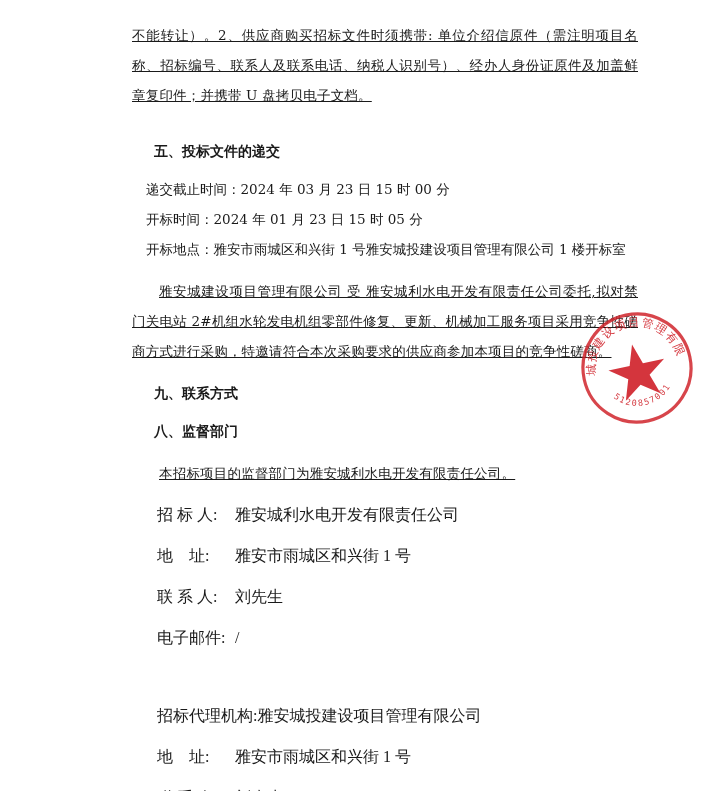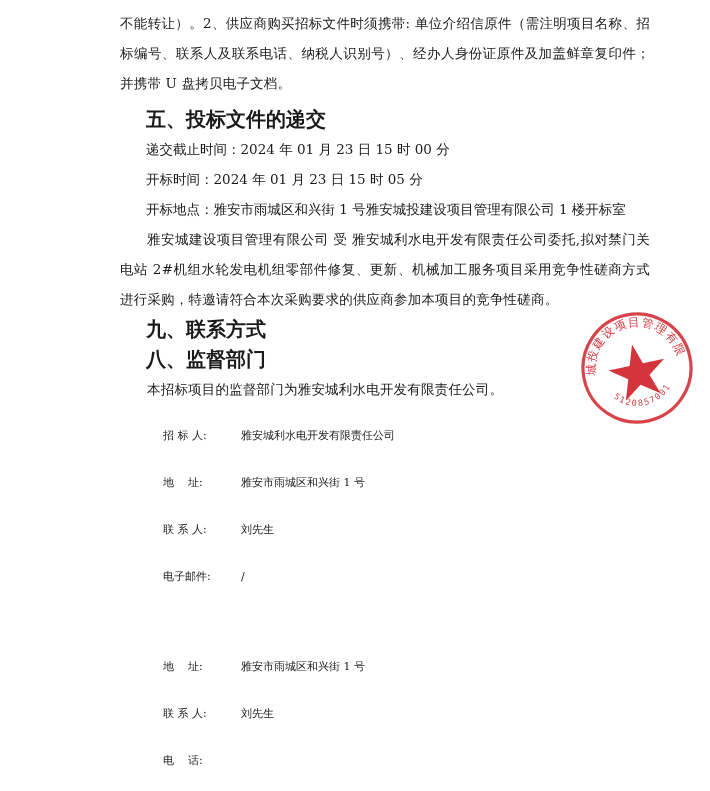--- a/index.html
+++ b/index.html
@@ -20,55 +20,57 @@
     width: 710px;
     height: 791px;
     box-sizing: border-box;
     padding: 8px 60px 0 120px;
   }
   .para {
     font-size: 13.5px;
     line-height: 30px;
     text-align: justify;
     text-justify: inter-ideograph;
-    margin: 0;
+    margin: 12px;
     letter-spacing: 0.2px;
+    text-decoration: underline;
   }
   .para.indent2 {
     text-indent: 27px;
   }
   .heading {
-    font-size: 20px;
+    font-size: 14px;
     font-weight: bold;
     line-height: 30px;
-    margin: 0;
+    margin: 8px;
     text-indent: 0;
     padding-left: 0;
   }
   .heading-block {
     padding-left: 0;
   }
   .sub {
     font-size: 13.5px;
     line-height: 30px;
     margin: 0;
     padding-left: 26px;
   }
   .body-block {
     padding-left: 0;
   }
   .body-block .para {
     padding-left: 0;
   }
   .contact-line {
-    font-size: 11px;
+    font-size: 16px;
     line-height: 30px;
-    margin: 17px;
+    margin: 11px;
     padding-left: 26px;
     white-space: pre;
+    font-family: Liberation Serif, serif;
   }
   .spacer-sm { height: 6px; }
   .spacer-md { height: 26px; }
   .label-cell {
     display: inline-block;
     min-width: 78px;
   }
   
   .seal {
     position: absolute;
@@ -86,21 +88,21 @@
 <div class="page">
 
   <div class="body-block">
     <p class="para">不能转让）。2、供应商购买招标文件时须携带: 单位介绍信原件（需注明项目名称、招标编号、联系人及联系电话、纳税人识别号）、经办人身份证原件及加盖鲜章复印件；并携带 U 盘拷贝电子文档。</p>
   </div>
 
   <div class="spacer-sm"></div>
 
   <div class="heading-block">
     <p class="heading" style="padding-left:26px;">五、投标文件的递交</p>
-    <p class="sub">递交截止时间：2024 年 01 月 23 日 15 时 00 分</p>
+    <p class="sub">递交截止时间：2024 年 03 月 23 日 15 时 00 分</p>
   </div>
 
   <div class="heading-block">
     <p class="sub">开标时间：2024 年 01 月 23 日 15 时 05 分</p>
     <p class="sub">开标地点：雅安市雨城区和兴街 1 号雅安城投建设项目管理有限公司 1 楼开标室</p>
   </div>
 
   <div class="heading-block">
     <p class="para indent2">雅安城建设项目管理有限公司 受 雅安城利水电开发有限责任公司委托,拟对禁门关电站 2#机组水轮发电机组零部件修复、更新、机械加工服务项目采用竞争性磋商方式进行采购，特邀请符合本次采购要求的供应商参加本项目的竞争性磋商。</p>
   </div>
@@ -117,20 +119,21 @@
   <div>
     <p class="contact-line"><span class="label-cell">招 标 人:</span><span>雅安城利水电开发有限责任公司</span></p>
     <p class="contact-line"><span class="label-cell">地    址:</span><span>雅安市雨城区和兴街 1 号</span></p>
     <p class="contact-line"><span class="label-cell">联 系 人:</span><span>刘先生</span></p>
     <p class="contact-line"><span class="label-cell">电子邮件:</span><span>/</span></p>
   </div>
 
   <div class="spacer-md"></div>
 
   <div>
+    <p class="contact-line"><span class="label-cell" style="min-width:0;">招标代理机构:</span><span>雅安城投建设项目管理有限公司</span></p>
     <p class="contact-line"><span class="label-cell">地    址:</span><span>雅安市雨城区和兴街 1 号</span></p>
     <p class="contact-line"><span class="label-cell">联 系 人:</span><span>刘先生</span></p>
     <p class="contact-line"><span class="label-cell">电    话:</span></p>
 
   </div>
 
   <div class="seal">
     <svg width="118" height="165" viewBox="0 0 118 165" xmlns="http://www.w3.org/2000/svg">
       <g transform="rotate(-12 59 82)">
         <circle cx="59" cy="82" r="54" fill="none" stroke="#d0242c" stroke-width="3.2" opacity="0.85"></circle>

